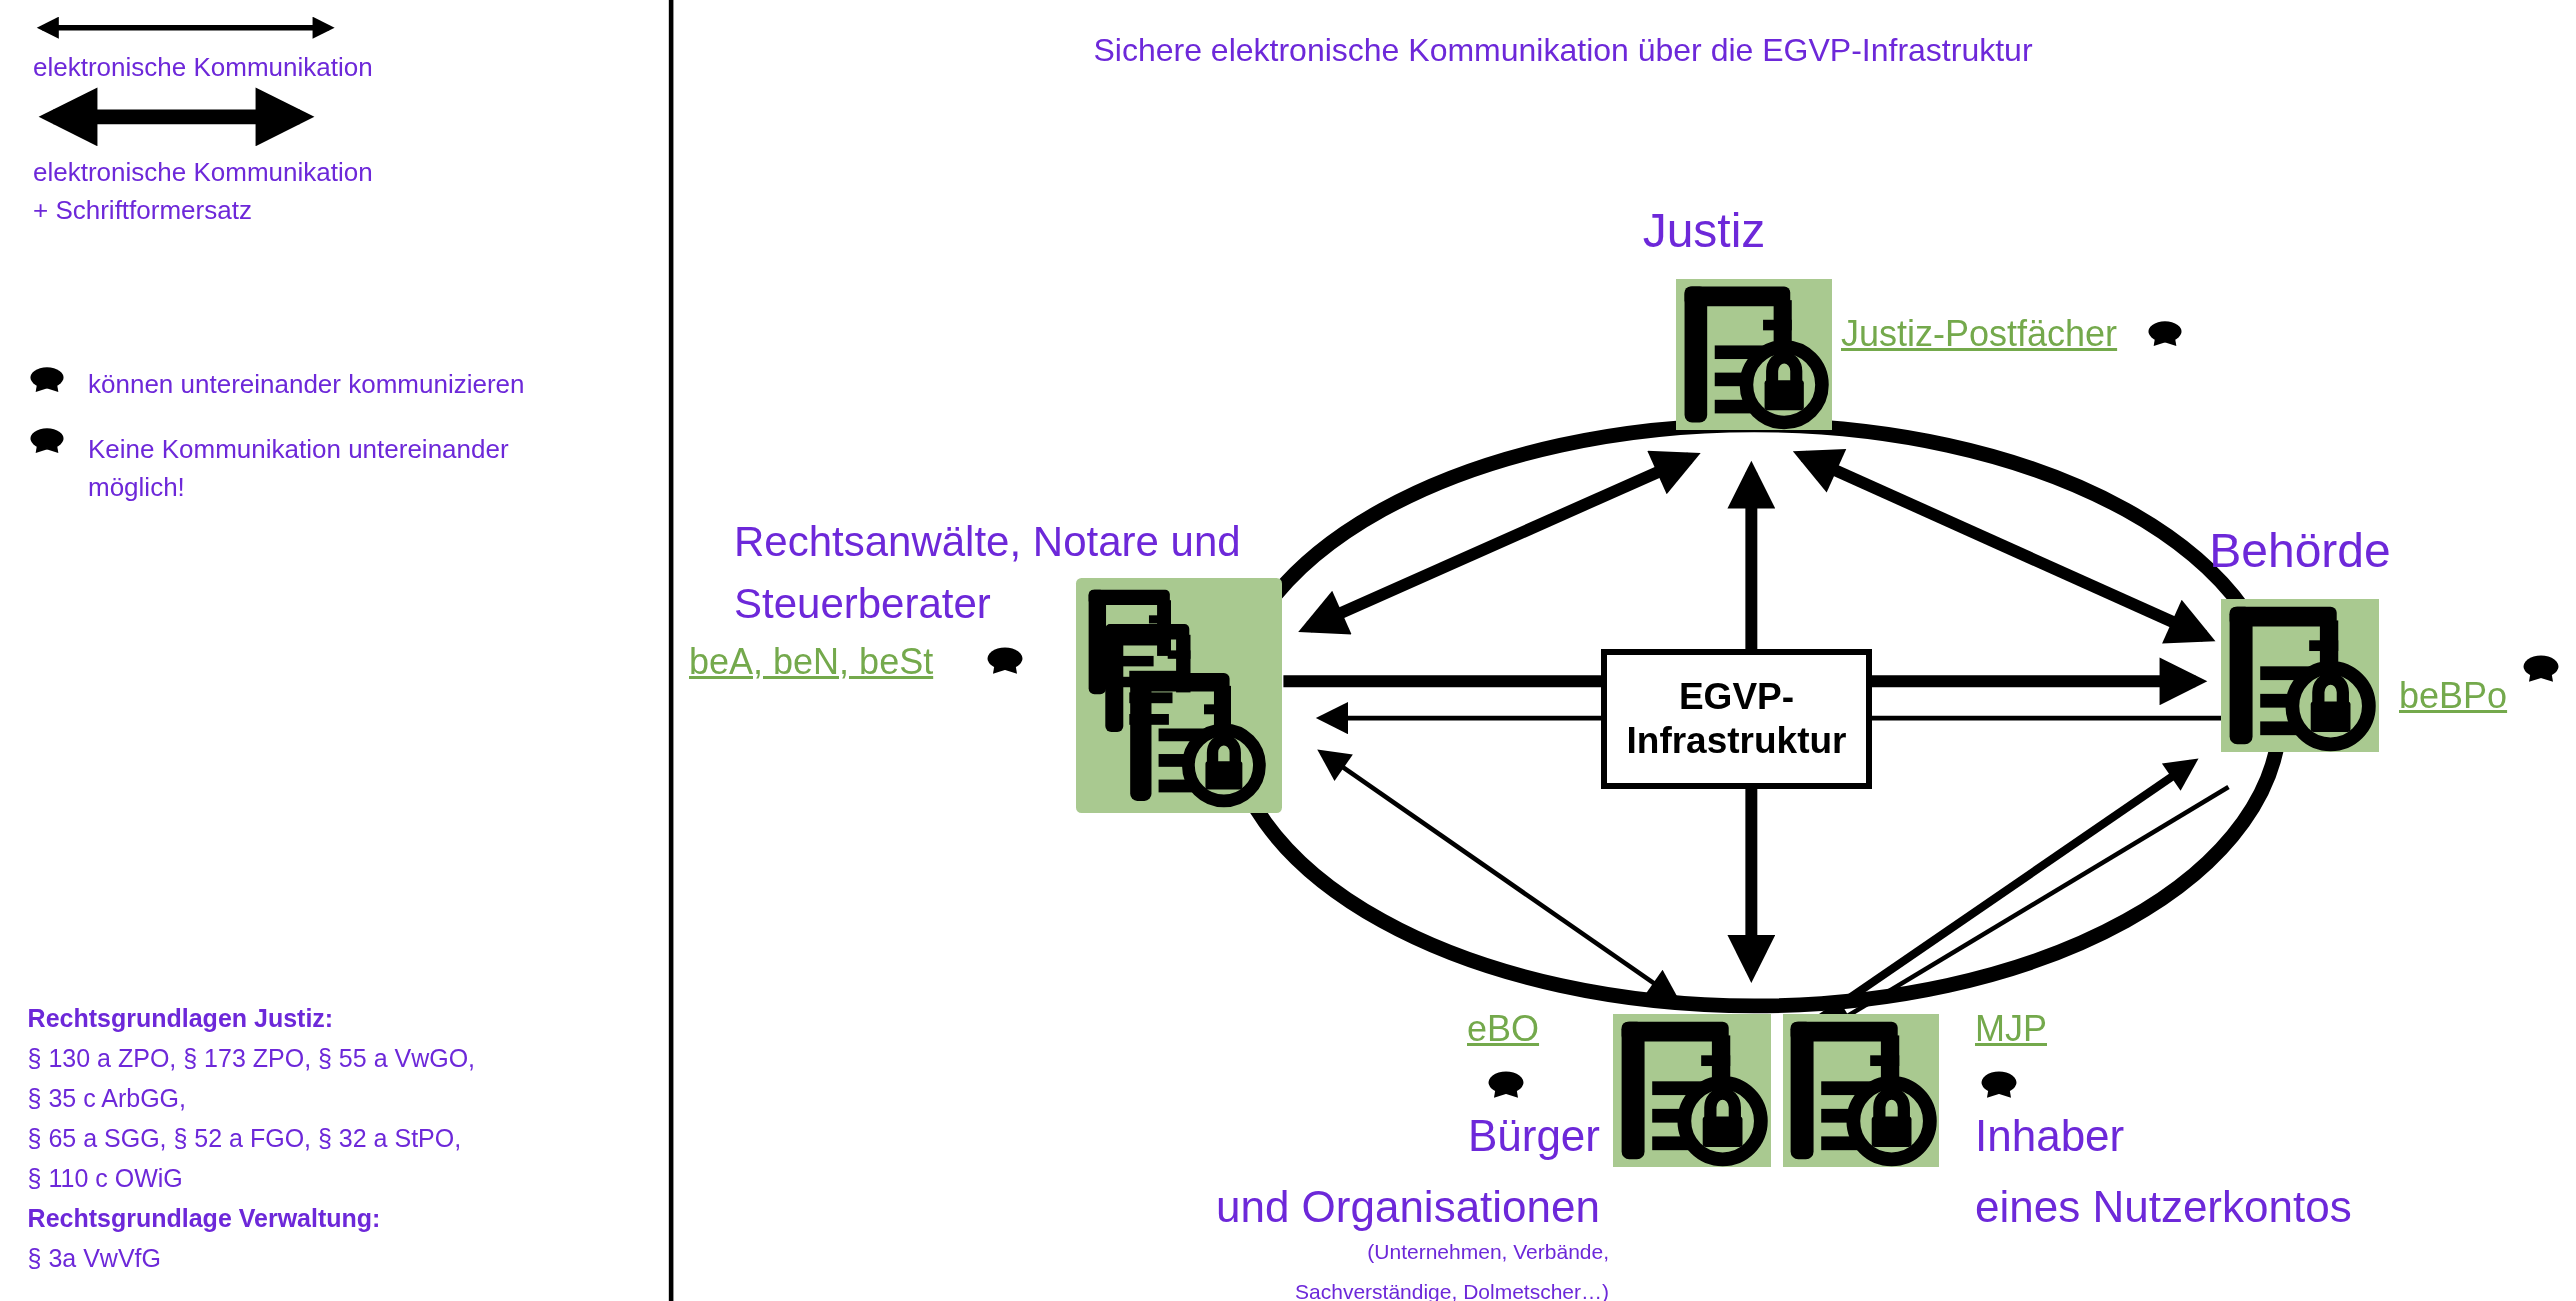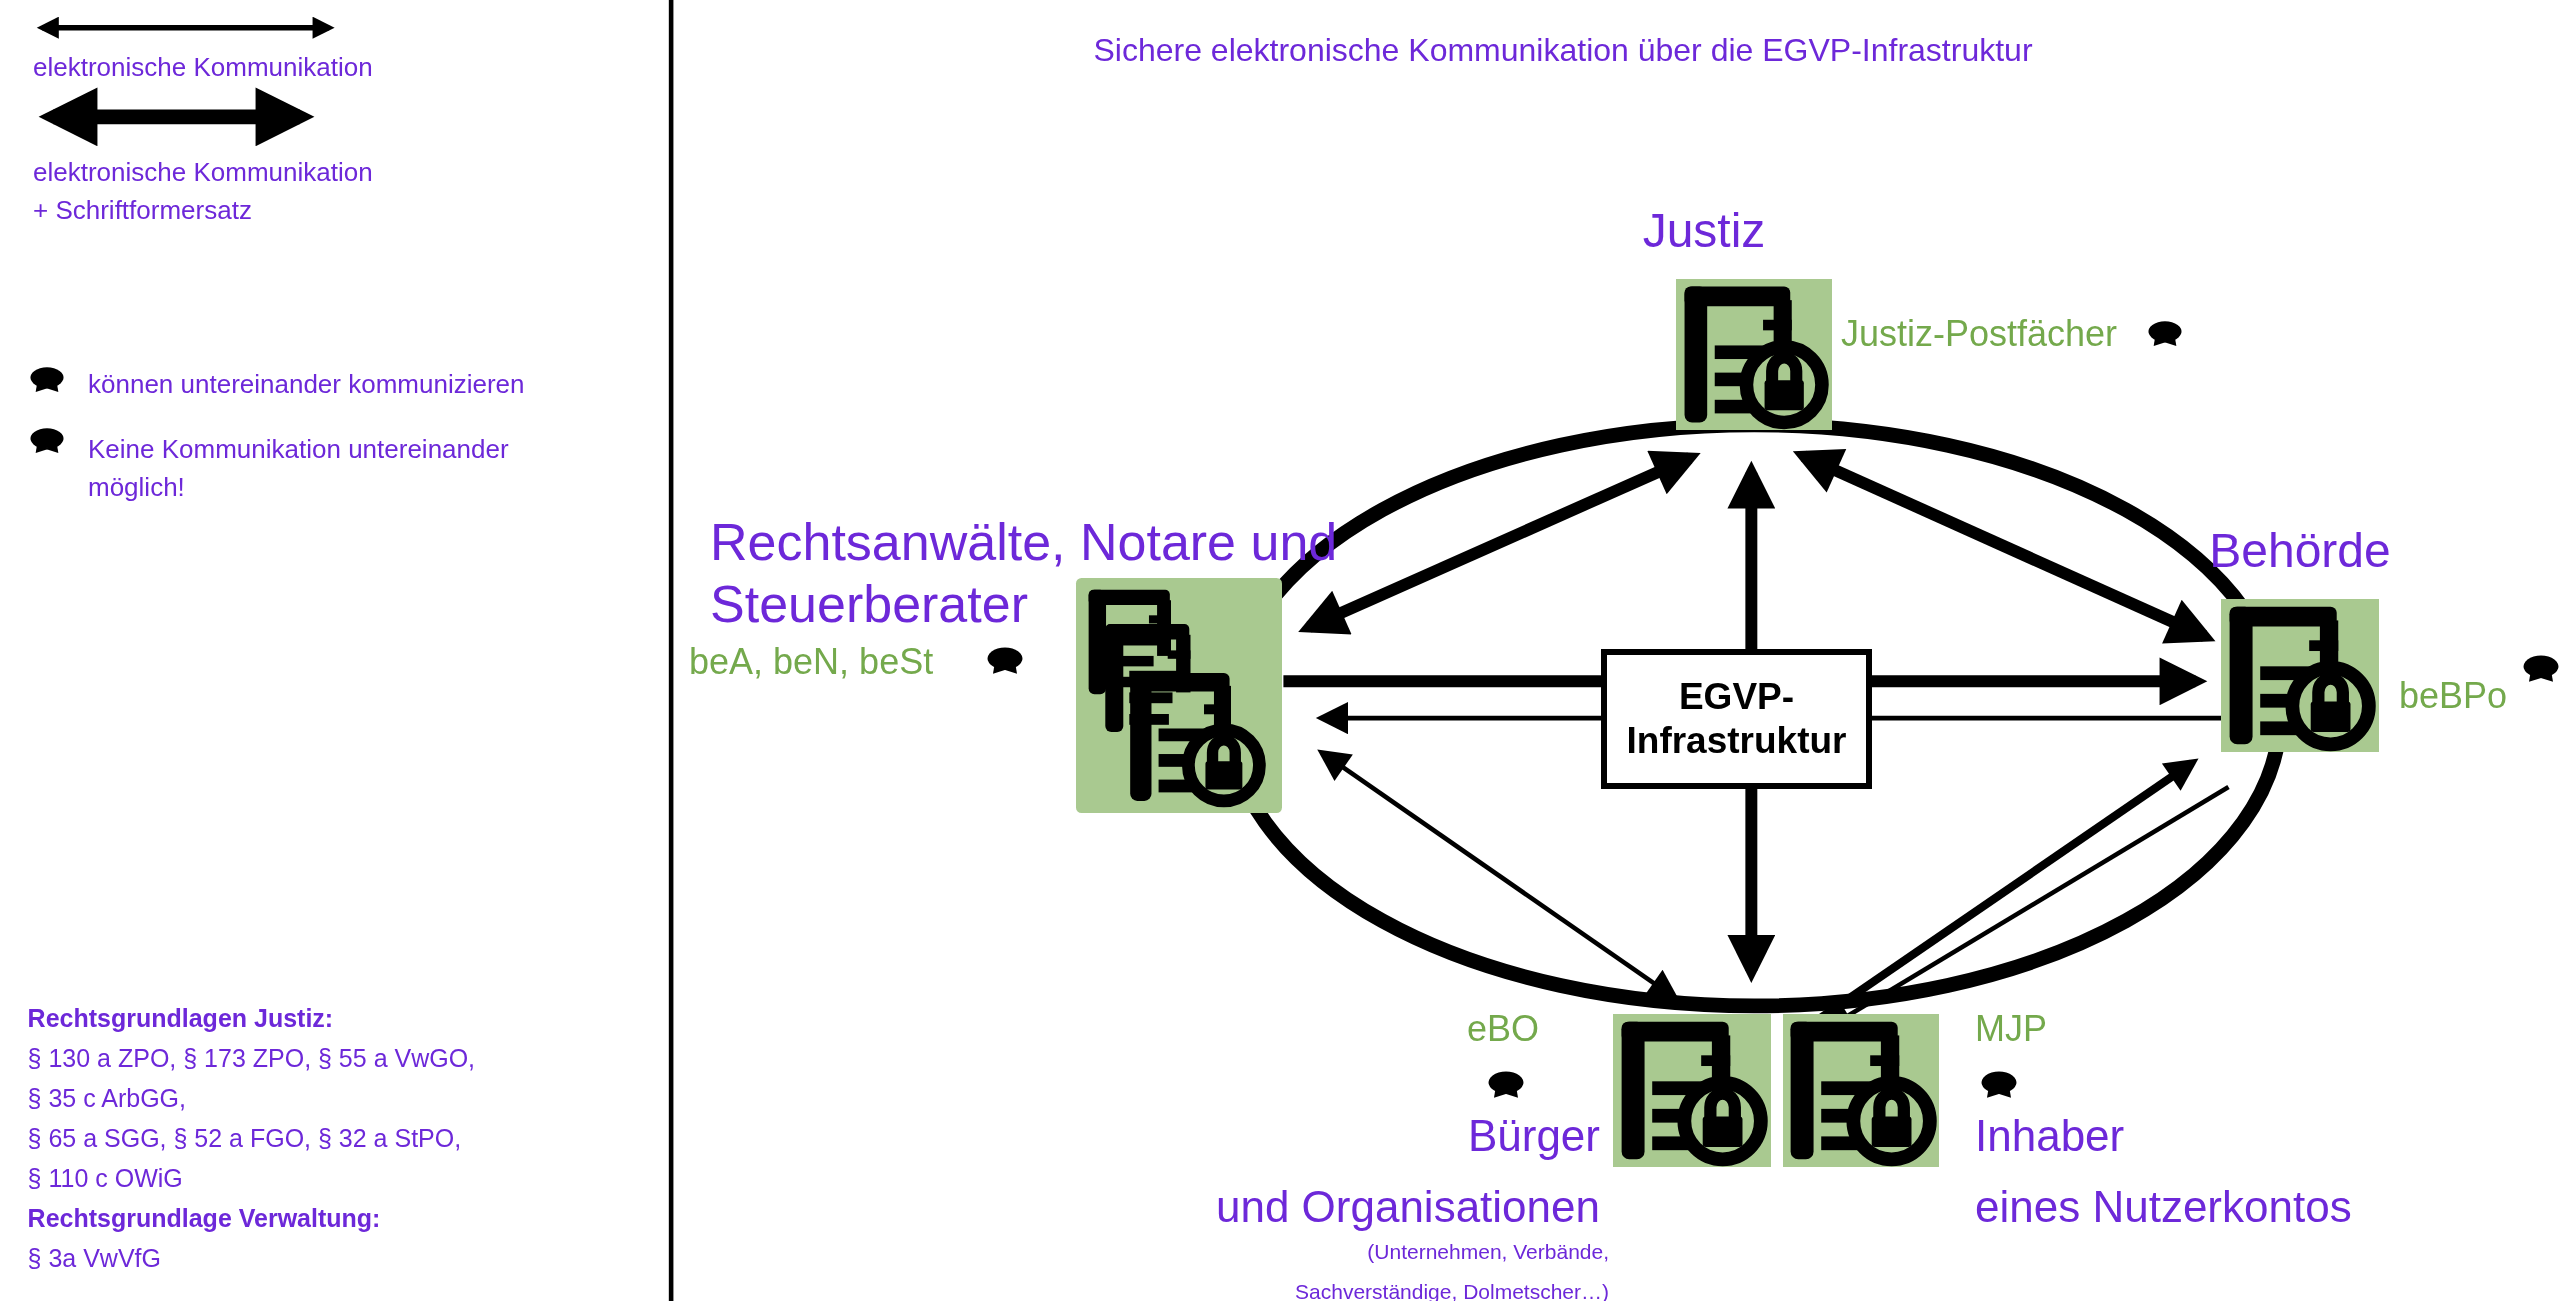--- a/index.html
+++ b/index.html
@@ -11,24 +11,24 @@
   }
   html,body{margin:0;padding:0;background:#ffffff;}
   #app{
     position:relative;width:2576px;height:1302px;overflow:hidden;
     background:#ffffff;color:#000;
     font-family:"Liberation Sans", sans-serif;
   }
   .abs{position:absolute;}
   .txt{white-space:nowrap;line-height:1.12;color:#6d28d9;}
   .center{transform:translateX(-50%);}
-  .green{color:var(--green-text);}
+  .green{color:var(--green-text);text-decoration:underline;}
   .bold{font-weight:bold;}
   .f23{font-size:21px;} .f27{font-size:25px;} .f28{font-size:26px;}
-  .f39{font-size:36px;} .f46{font-size:52px;} .f48{font-size:44px;} .f52{font-size:48px;}
+  .f39{font-size:36px;} .f46{font-size:42px;margin-left:24px;} .f48{font-size:44px;} .f52{font-size:48px;}
   .lh41{line-height:38px;} .lh43{line-height:40px;} .lh44{line-height:40px;}
   .lh67{line-height:62px;} .lh77{line-height:71px;}
   .rt{text-align:right;}
 
   svg.layer{position:absolute;left:0;top:0;}
   .ln{stroke:var(--line);fill:none;}
   .mk{fill:var(--line);}
 
   .green-sq{background:var(--green-bg);}
   .icon-doc{position:absolute;}

